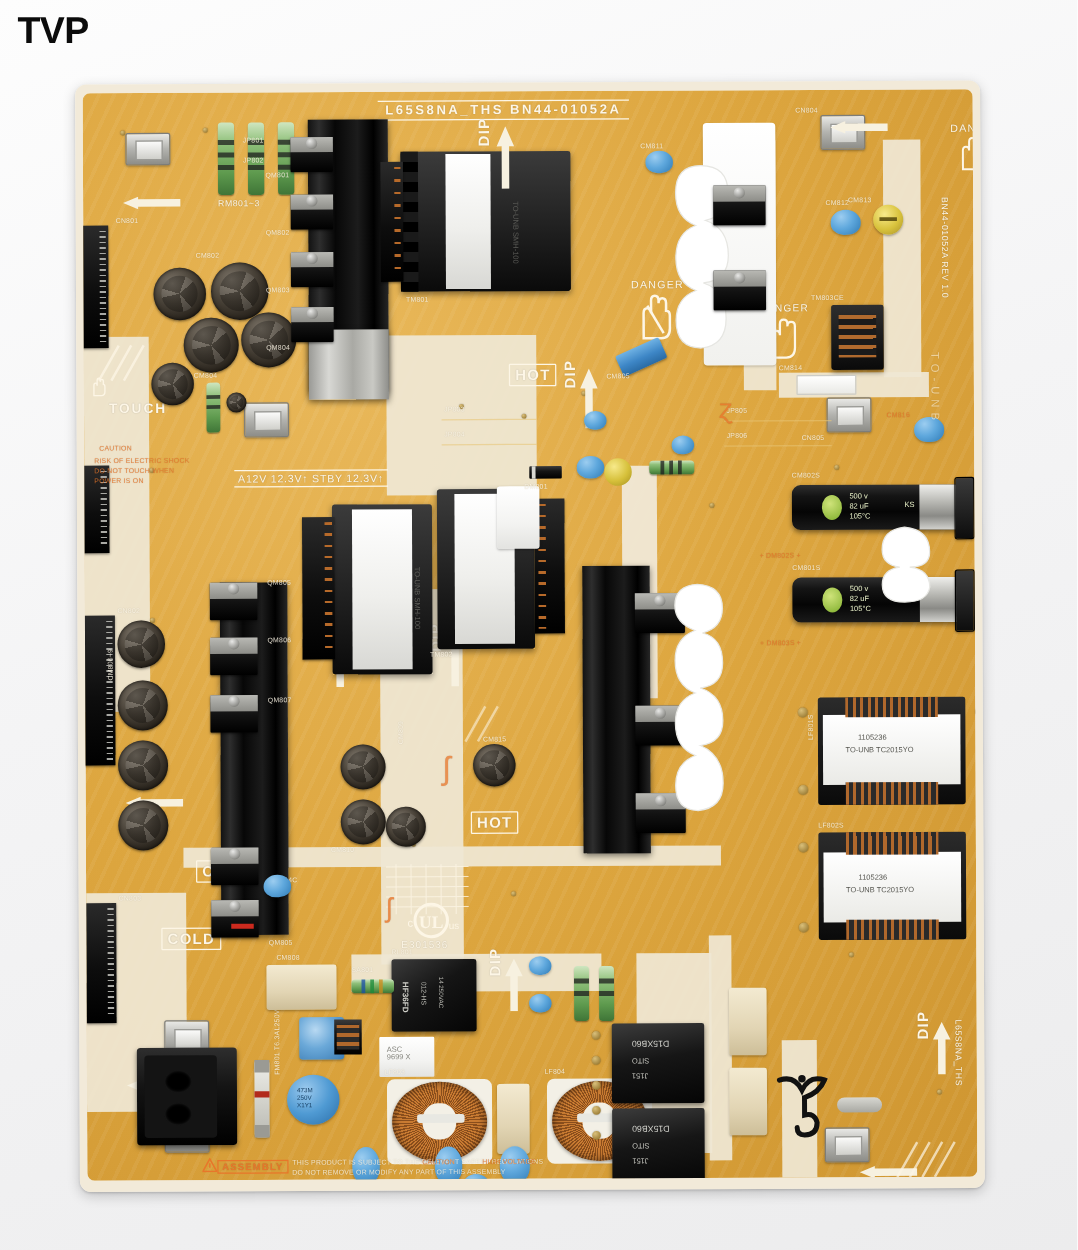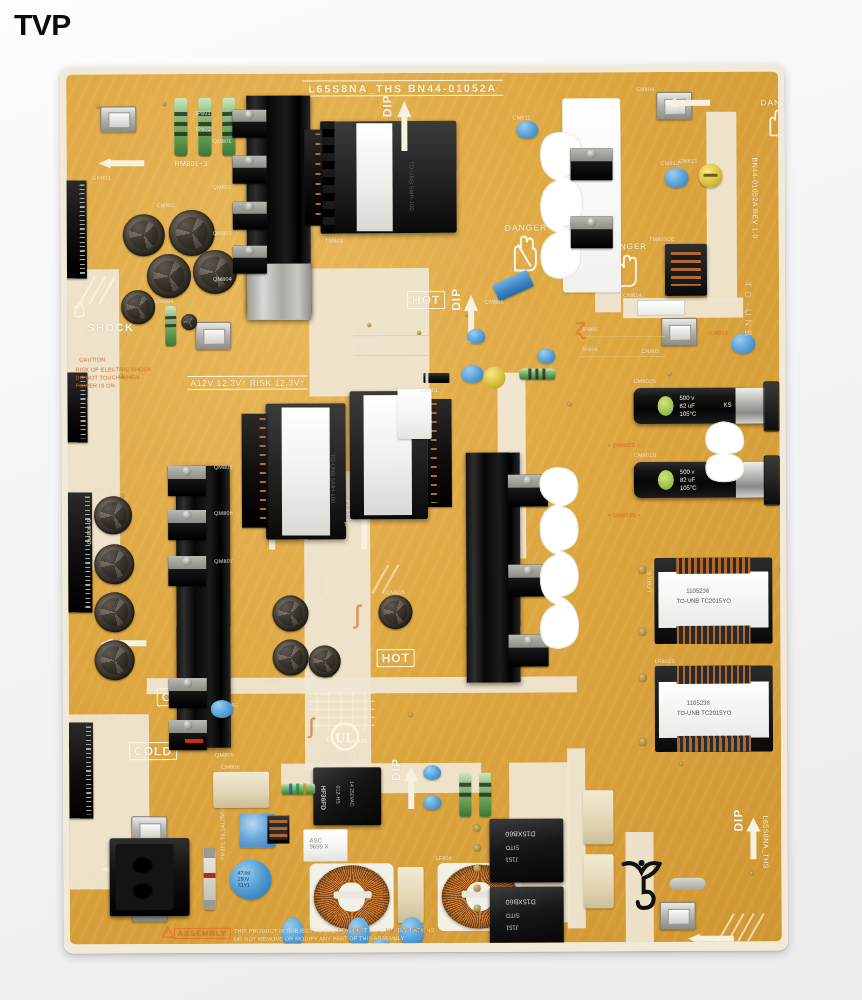--- a/index.html
+++ b/index.html
@@ -198,21 +198,21 @@
      </div>
      <div class="conn abs" style="left:-2px;top:298px;width:22px;height:70px;">
        <div class="pins" style="left:auto;right:2px;top:4px;bottom:4px;width:5px;height:auto;
             background:repeating-linear-gradient(180deg,#a9a9a4 0 1.2px, transparent 1.2px 4.4px);"></div>
      </div>
      <div class="conn abs" style="left:-2px;top:418px;width:26px;height:120px;">
        <div class="pins" style="left:auto;right:2px;top:4px;bottom:4px;width:5px;height:auto;
             background:repeating-linear-gradient(180deg,#a9a9a4 0 1.2px, transparent 1.2px 4.4px);"></div>
      </div>
 
-     <div class="abs silk" style="left:20px;top:247px;font-size:11px;font-weight:bold;letter-spacing:1.5px;">SHOCK</div>
+     <div class="abs silk" style="left:20px;top:247px;font-size:11px;font-weight:bold;letter-spacing:1.5px;">TOUCH</div>
      <svg class="abs hand" style="left:5px;top:226px;width:14px;height:18px;" viewBox="0 0 14 18">
        <path d="M3 16 L3 8 Q3 6 4.4 6 Q5.6 6 5.6 8 L5.6 4 Q5.6 2 7 2 Q8.2 2 8.2 4 L8.2 5 Q8.2 3 9.4 3 Q10.6 3 10.6 5 L10.6 7 Q11.8 7 11.8 9 L11.8 13 Q11.8 16 9 16 Z" fill="none" stroke="#fdf6e6" stroke-width="1.1"></path>
      </svg>
 
      <svg class="abs" style="left:8px;top:196px;width:60px;height:40px;opacity:.75;" viewBox="0 0 60 40">
        <path d="M4 34 L20 6 M14 34 L30 6 M24 34 L40 6" stroke="#fdf6e6" stroke-width="2" fill="none"></path>
      </svg>
 
      <div class="abs" style="left:30px;top:80px;width:48px;height:10px;">
        <svg viewBox="0 0 48 10" width="48" height="10">
@@ -417,21 +417,21 @@
         </div>
 
      <div class="bluebox abs" style="left:427px;top:204px;width:38px;height:18px;transform:rotate(-24deg);"></div>
      <div class="abs silk sm" style="left:418px;top:226px;">CM805</div>
 
      <div class="abs" style="left:570px;top:228px;width:46px;height:14px;background:linear-gradient(180deg,#fff,#e9e9e5);
           border:1px solid #cdcdc8;border-radius:1px;"></div>
      <div class="abs silk sm" style="left:556px;top:220px;">CM814</div>
 
      <div class="abs silk" style="left:120px;top:302px;font-size:8.5px;letter-spacing:.6px;
-                 border-top:1px solid #fdf6e6;border-bottom:1px solid #fdf6e6;padding:1px 3px;">A12V 12.3V↑  RISK 12.3V↑</div>
+                 border-top:1px solid #fdf6e6;border-bottom:1px solid #fdf6e6;padding:1px 3px;">A12V 12.3V↑  STBY 12.3V↑</div>
 
      <div class="heatsink abs" style="left:108px;top:392px;width:54px;height:282px;"></div>
      <div class="to220 abs" style="left:100px;top:392px;width:38px;height:30px;">
           <div class="tab"></div>
           <div class="scr"></div>
         </div>
      <div class="to220 abs" style="left:100px;top:436px;width:38px;height:30px;">
           <div class="tab"></div>
           <div class="scr"></div>
         </div>

